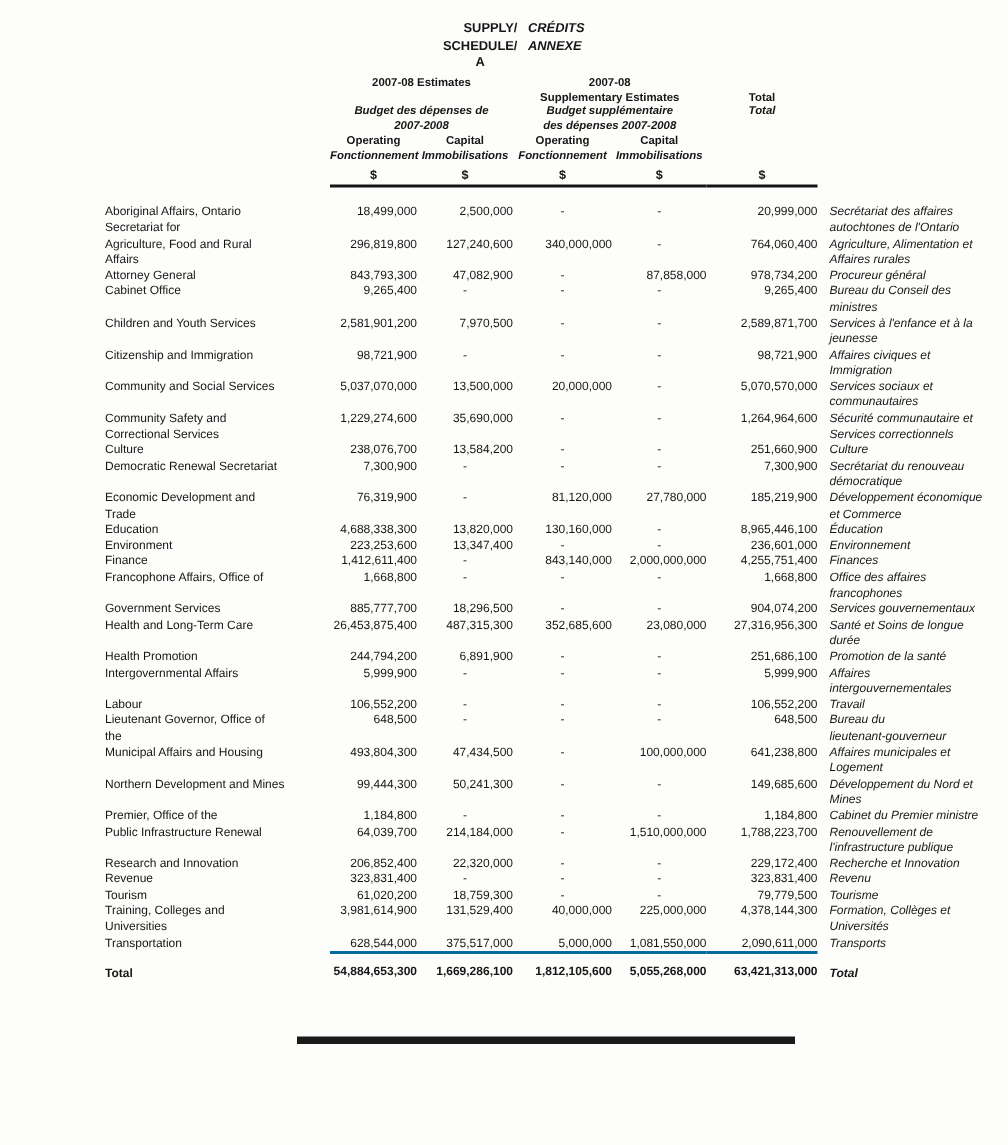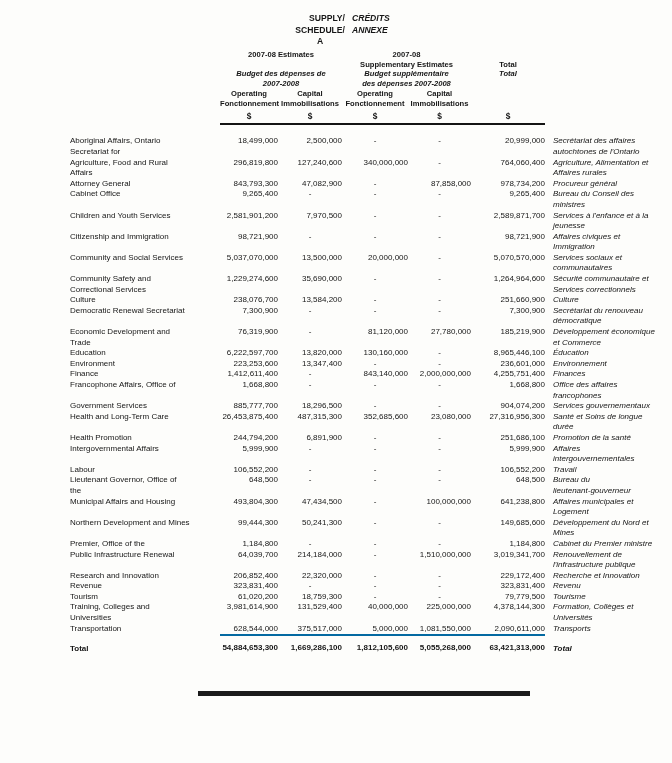--- a/index.html
+++ b/index.html
@@ -30,21 +30,21 @@
     width: 615px;
   }
   td { padding: 0; vertical-align: top; }
 
   
   thead td { text-align: center; font-weight: bold; font-size: 7.6px; line-height: 9.8px; }
   .h-en { white-space: pre-line; height: 19.6px; display: flex; flex-direction: column; justify-content: flex-start; }
   .h-en.align-bottom { justify-content: flex-end; }
   .h-fr { white-space: pre-line; font-style: italic; }
   .sub-en { white-space: nowrap; }
-  .sub-fr { white-space: nowrap; }
+  .sub-fr { white-space: nowrap; font-style: italic; }
   td.dollar-cell { font-weight: bold; font-size: 8.4px; padding: 3px 0 2px 0; border-bottom: 2px solid #141414; }
   tr.head-gap td { height: 12px; }
 
   
   .cell-en { white-space: pre-line; padding-right: 4px; }
   .cell-num { text-align: right; white-space: nowrap; }
   .cell-num.dash { text-align: center; }
   .cell-fr { white-space: pre-line; font-style: italic; padding-left: 8px; }
 
   
@@ -250,21 +250,21 @@
           <td class="cell-num">76,319,900</td>
           <td class="cell-num dash">-</td>
           <td class="cell-num">81,120,000</td>
           <td class="cell-num">27,780,000</td>
           <td class="cell-num">185,219,900</td>
           <td class="cell-fr">Développement économique
 et Commerce</td>
         </tr>
         <tr>
           <td class="cell-en">Education</td>
-          <td class="cell-num">6,222,597,700</td>
+          <td class="cell-num">4,688,338,300</td>
           <td class="cell-num">13,820,000</td>
           <td class="cell-num">130,160,000</td>
           <td class="cell-num dash">-</td>
           <td class="cell-num">8,965,446,100</td>
           <td class="cell-fr">Éducation</td>
         </tr>
         <tr>
           <td class="cell-en">Environment</td>
           <td class="cell-num">223,253,600</td>
           <td class="cell-num">13,347,400</td>
@@ -378,21 +378,21 @@
           <td class="cell-num dash">-</td>
           <td class="cell-num">1,184,800</td>
           <td class="cell-fr">Cabinet du Premier ministre</td>
         </tr>
         <tr>
           <td class="cell-en">Public Infrastructure Renewal</td>
           <td class="cell-num">64,039,700</td>
           <td class="cell-num">214,184,000</td>
           <td class="cell-num dash">-</td>
           <td class="cell-num">1,510,000,000</td>
-          <td class="cell-num">3,019,341,700</td>
+          <td class="cell-num">1,788,223,700</td>
           <td class="cell-fr">Renouvellement de
 l'infrastructure publique</td>
         </tr>
         <tr>
           <td class="cell-en">Research and Innovation</td>
           <td class="cell-num">206,852,400</td>
           <td class="cell-num">22,320,000</td>
           <td class="cell-num dash">-</td>
           <td class="cell-num dash">-</td>
           <td class="cell-num">229,172,400</td>

